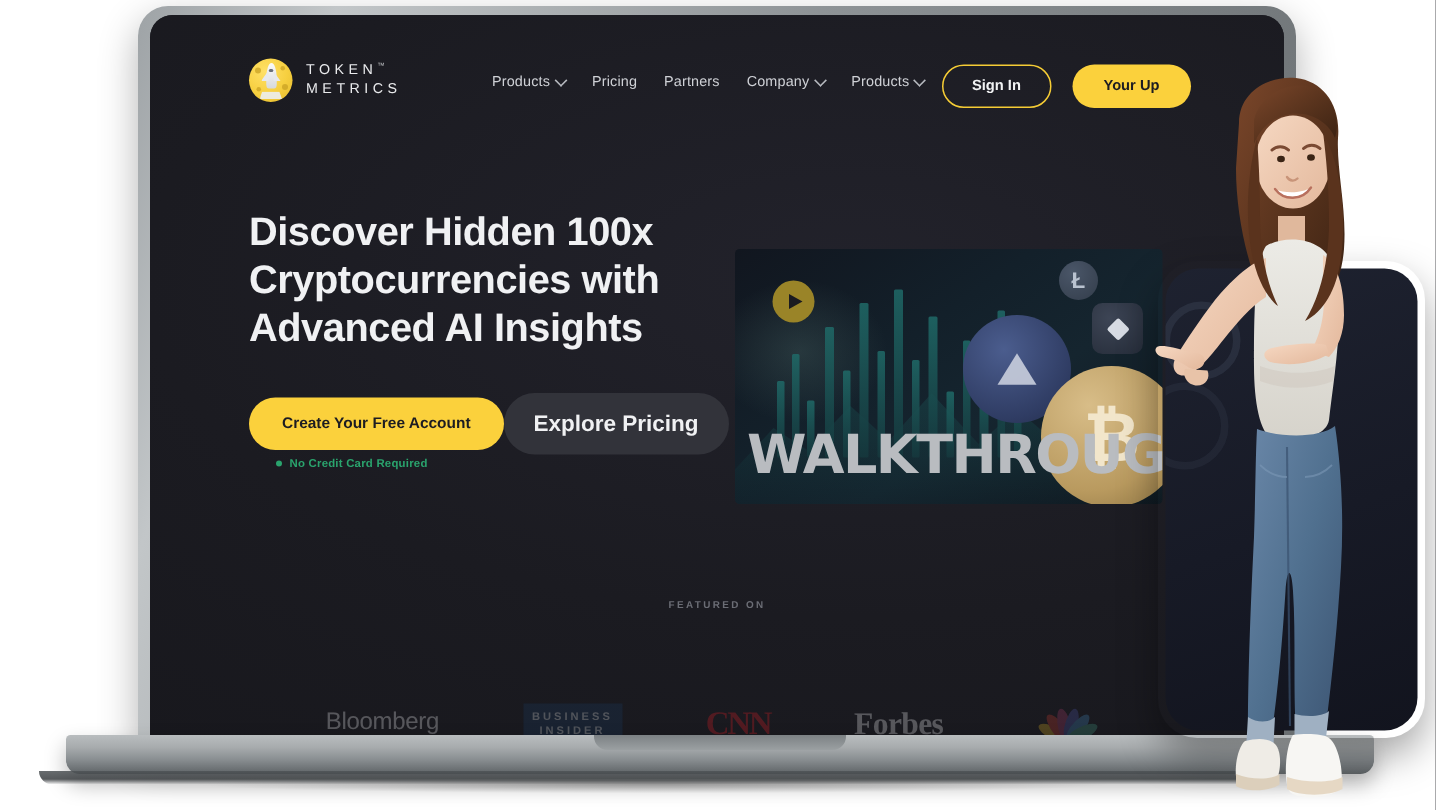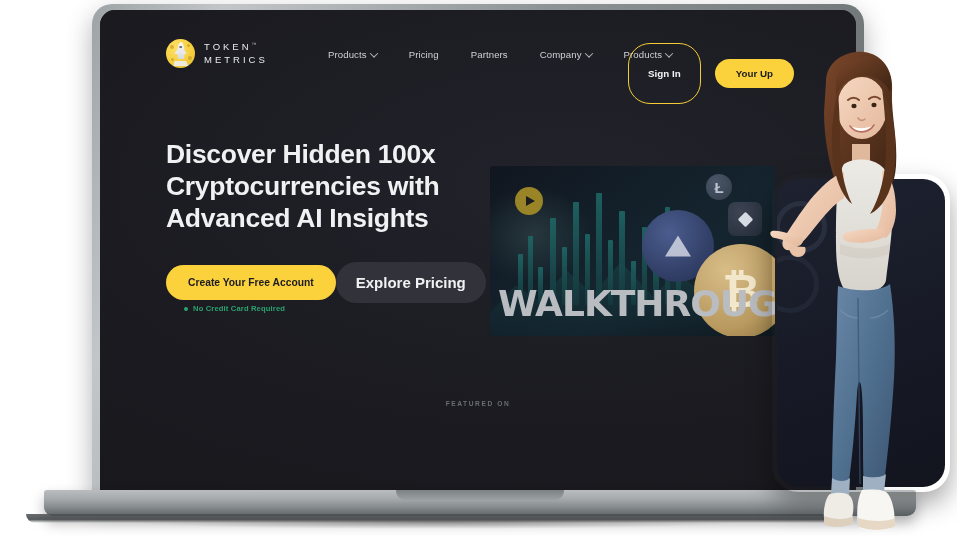--- a/index.html
+++ b/index.html
@@ -90,35 +90,35 @@
     clip-path:polygon(12% 0,88% 0,100% 100%,0 100%);opacity:.9;
   }
   .brand-text{line-height:1.32;}
   .brand-l1,.brand-l2{
     color:#e9eaec;font-size:9.5px;letter-spacing:3.0px;font-weight:400;
     display:block;white-space:nowrap;
   }
   .brand-tm{font-size:5px;letter-spacing:0;vertical-align:super;color:#b9bbbe;}
 
   .nav-links{
-    position:absolute;left:228px;top:39px;display:flex;align-items:flex-start;gap:32px;
+    position:absolute;left:228px;top:39px;display:flex;align-items:flex-start;gap:18px;
   }
   .nav-link{
     color:#cfd1d6;font-size:9.6px;font-weight:400;letter-spacing:.1px;
     display:flex;align-items:center;gap:4px;white-space:nowrap;cursor:pointer;
   }
   .chev{
     width:5px;height:5px;border-right:1.1px solid #b6b9bf;border-bottom:1.1px solid #b6b9bf;
     transform:rotate(45deg) translate(-1px,-1px);display:inline-block;flex:none;
   }
 
   .nav-actions{position:absolute;right:62px;top:33px;display:flex;align-items:center;gap:14px;}
   .btn-signin{
     background:transparent;border:1.3px solid #f5cc35;color:#f2f3f4;
-    font-size:9.8px;font-weight:700;border-radius:22px;padding:24px 19px;
+    font-size:9.8px;font-weight:700;border-radius:22px;padding:8px 19px;
     cursor:pointer;white-space:nowrap;font-family:inherit;
   }
   .btn-signup{
     background:#fbd13c;border:none;color:#1c1c22;
     font-size:9.8px;font-weight:700;border-radius:22px;padding:9px 21px;
     cursor:pointer;white-space:nowrap;font-family:inherit;
   }
 
   
   .hero-title{
@@ -349,20 +349,47 @@
           <div class="coin coin-usdt">₮</div>
           <div class="coin coin-eth"></div>
           <div class="coin coin-btc">₿</div>
 
           <div class="playbtn"></div>
           <div class="v-word2">WALKTHROUGH</div>
         </div>
 
         <div class="featured-label">FEATURED ON</div>
 
+        <div class="logos">
+          <div class="logo">
+            <span class="lg-bloomberg">Bloomberg</span>
+          </div>
+          <div class="logo">
+            <span class="lg-bi">
+              <span style="display:block">BUSINESS</span>
+              <span style="display:block">INSIDER</span>
+            </span>
+          </div>
+          <div class="logo">
+            <span class="lg-cnn">CNN</span>
+          </div>
+          <div class="logo">
+            <span class="lg-forbes">Forbes</span>
+          </div>
+          <div class="logo">
+            <span class="lg-nbc">
+              <i class="feather" style="background:#c9a227;transform:translateX(-50%) rotate(-62deg)"></i>
+              <i class="feather" style="background:#b5382f;transform:translateX(-50%) rotate(-38deg)"></i>
+              <i class="feather" style="background:#9a3b63;transform:translateX(-50%) rotate(-13deg)"></i>
+              <i class="feather" style="background:#4b4f9c;transform:translateX(-50%) rotate(13deg)"></i>
+              <i class="feather" style="background:#3f7fb0;transform:translateX(-50%) rotate(38deg)"></i>
+              <i class="feather" style="background:#3f8f7a;transform:translateX(-50%) rotate(62deg)"></i>
+            </span>
+          </div>
+        </div>
 
       </div>
     </div>
   </div>
 
   <div class="laptop-base" style="left:44px;">
     <div class="laptop-notch"></div>
   </div>
   <div class="laptop-foot"></div>
   <div class="laptop-shadow"></div>

